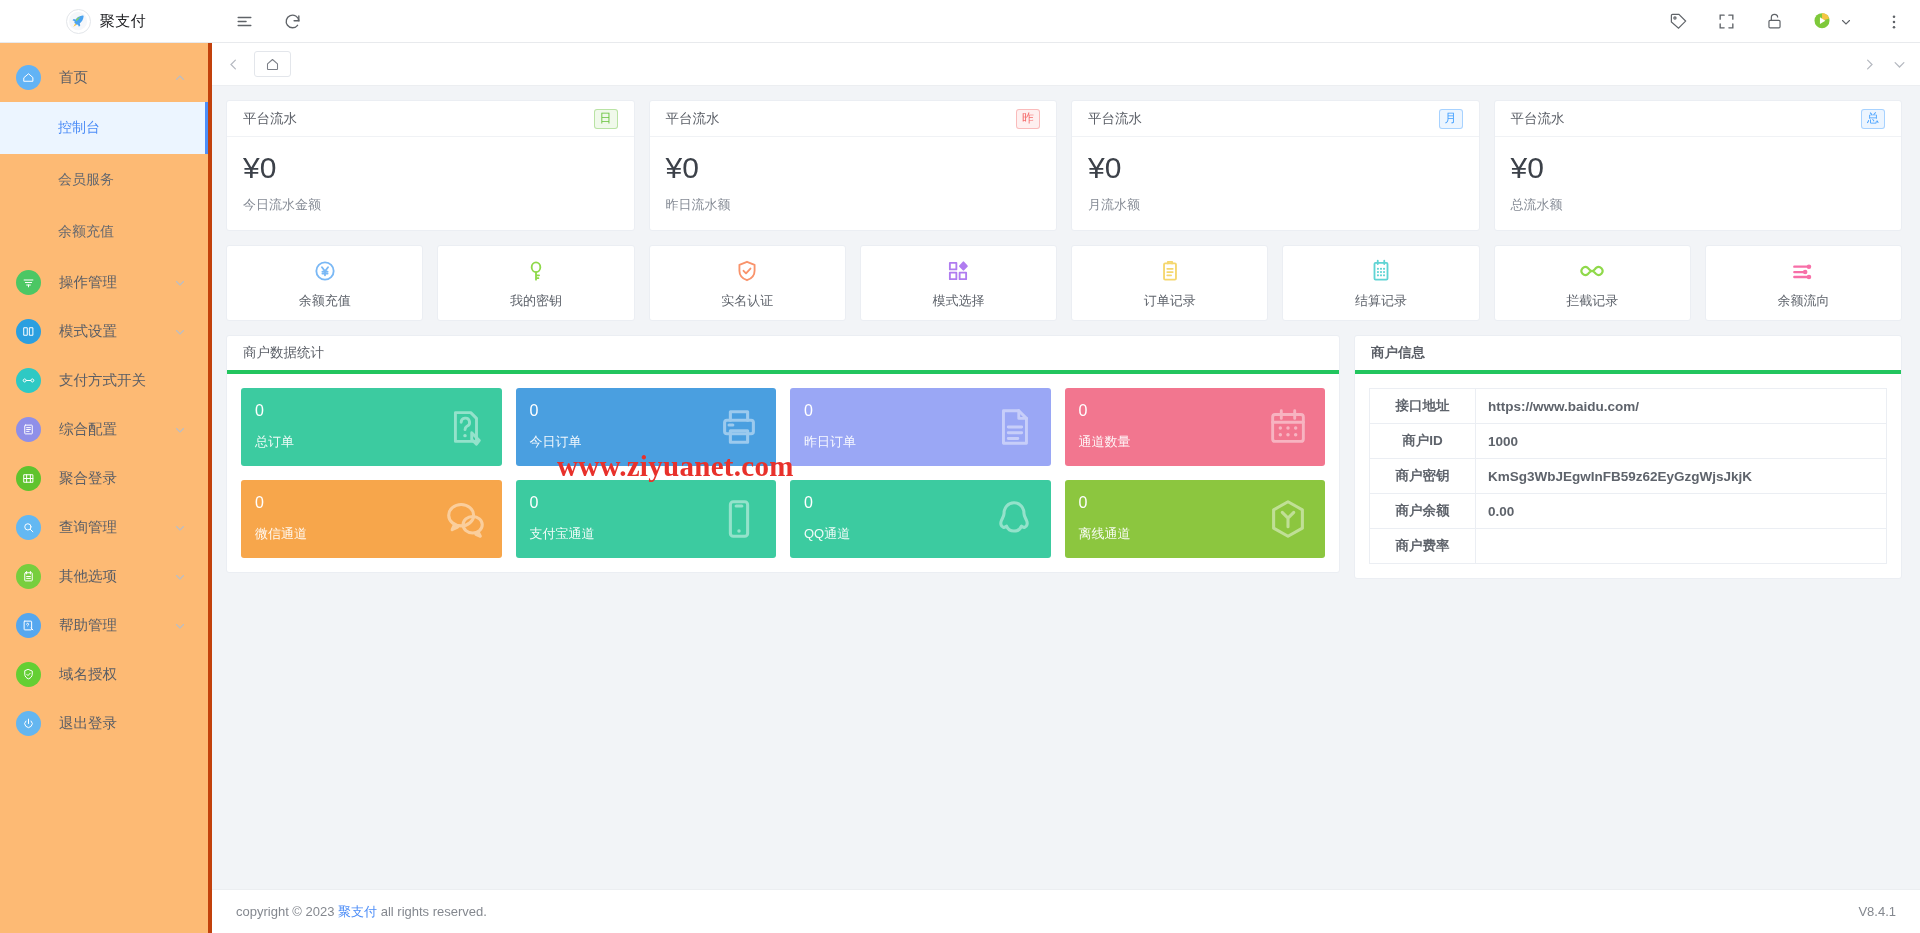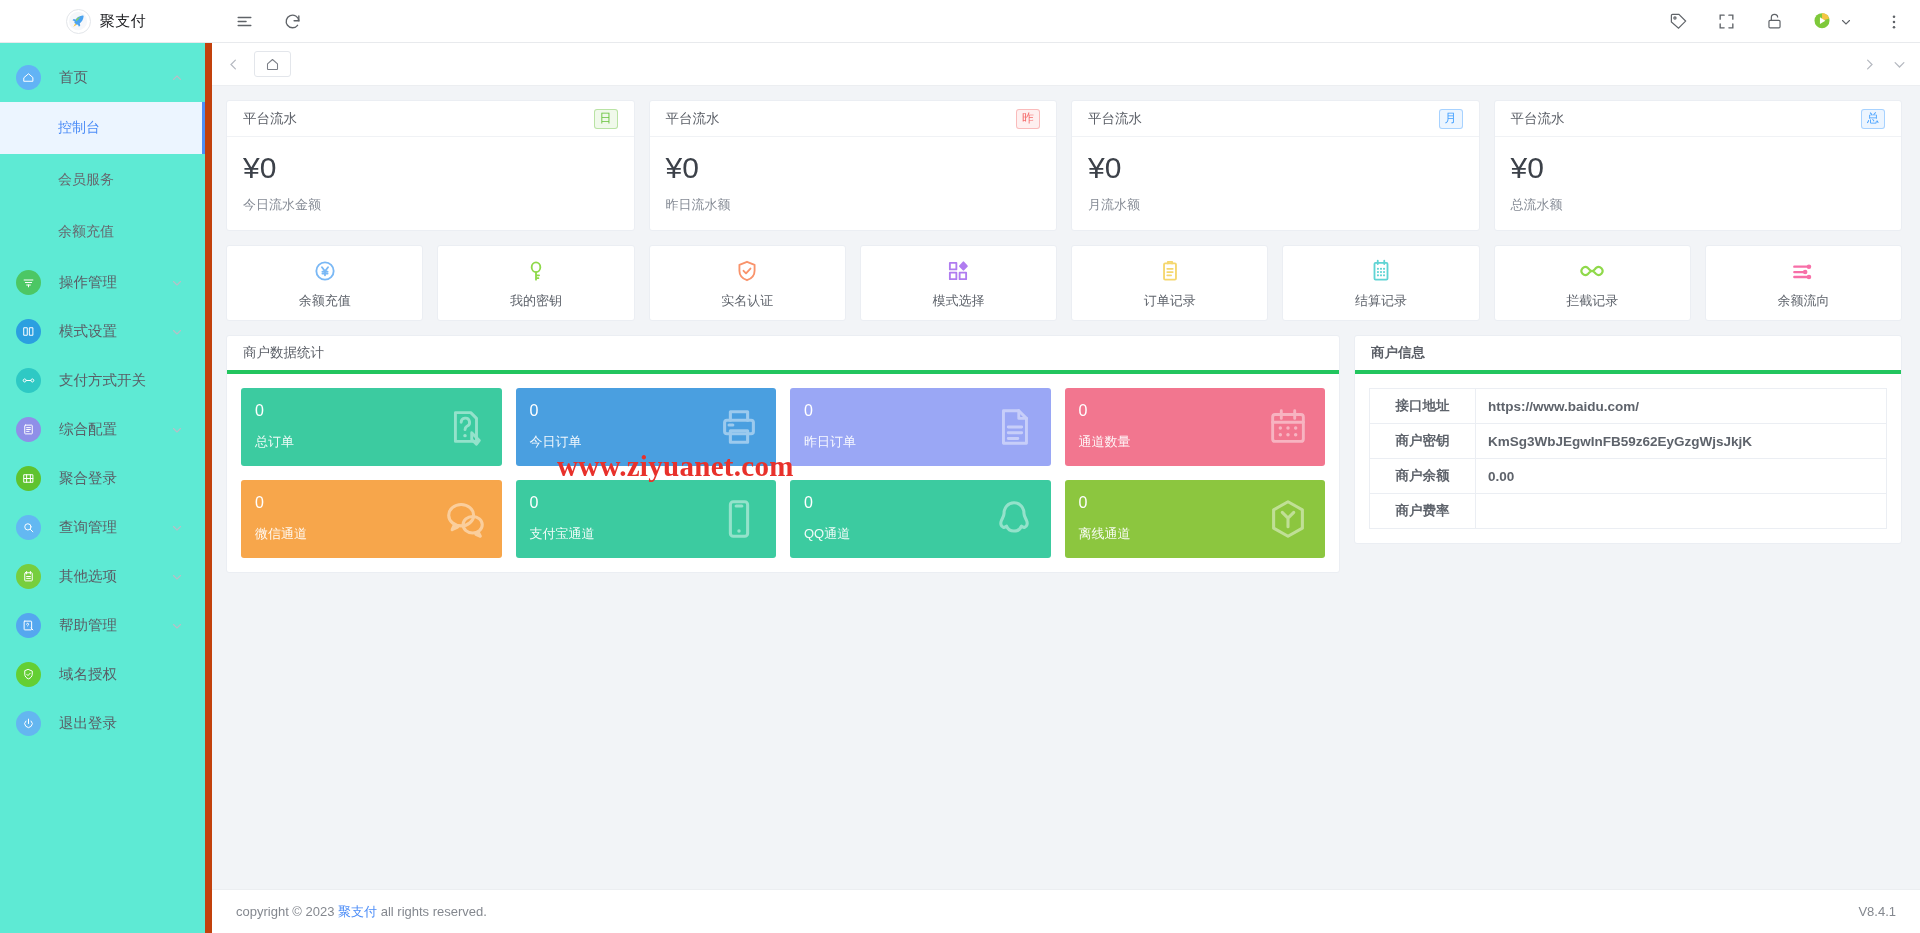--- a/index.html
+++ b/index.html
@@ -31,22 +31,22 @@
   }
   .cicon { width: 20px; height: 20px; display: flex; align-items: center; justify-content: center; cursor: pointer; }
   .cicon svg { display: block; }
   .avatar-wrap { display: flex; align-items: center; gap: 4px; cursor: pointer; }
 
   
   .shell { flex: 1; display: flex; min-height: 0; }
 
   
   .sidebar {
-    width: 212px; flex: 0 0 212px; background: #5eead4; height: 100%;
-    border-right: 7px solid #c2410c; overflow: hidden;
+    width: 212px; flex: 0 0 212px; background: #fdba74; height: 100%;
+    border-right: 4px solid #c2410c; overflow: hidden;
     padding-top: 10px;
   }
   .menu-group { }
   .menu-item {
     height: 49px; display: flex; align-items: center; padding: 0 22px 0 16px;
     cursor: pointer; position: relative;
   }
   .menu-ic {
     width: 25px; height: 25px; border-radius: 50%; flex: 0 0 25px;
     display: flex; align-items: center; justify-content: center;
@@ -679,20 +679,24 @@
         <section class="panel panel-info">
           <div class="panel-head">商户信息</div>
           <div class="panel-body">
             <table class="info">
               <tbody id="info-rows">
                   <tr>
                     <td class="info-k">接口地址</td>
                     <td class="info-v">https://www.baidu.com/</td>
                   </tr>
                   <tr>
+                    <td class="info-k">商户ID</td>
+                    <td class="info-v">1000</td>
+                  </tr>
+                  <tr>
                     <td class="info-k">商户密钥</td>
                     <td class="info-v">KmSg3WbJEgwInFB59z62EyGzgWjsJkjK</td>
                   </tr>
                   <tr>
                     <td class="info-k">商户余额</td>
                     <td class="info-v">0.00</td>
                   </tr>
                   <tr>
                     <td class="info-k">商户费率</td>
                     <td class="info-v"></td>

